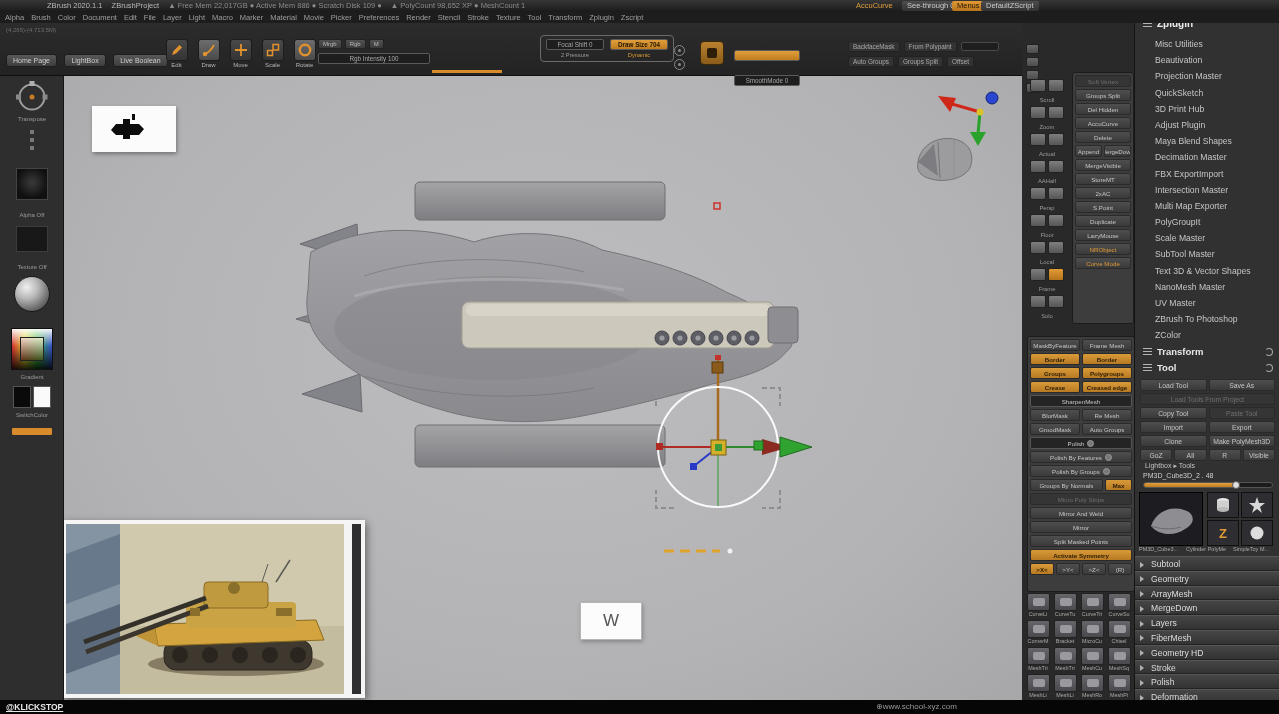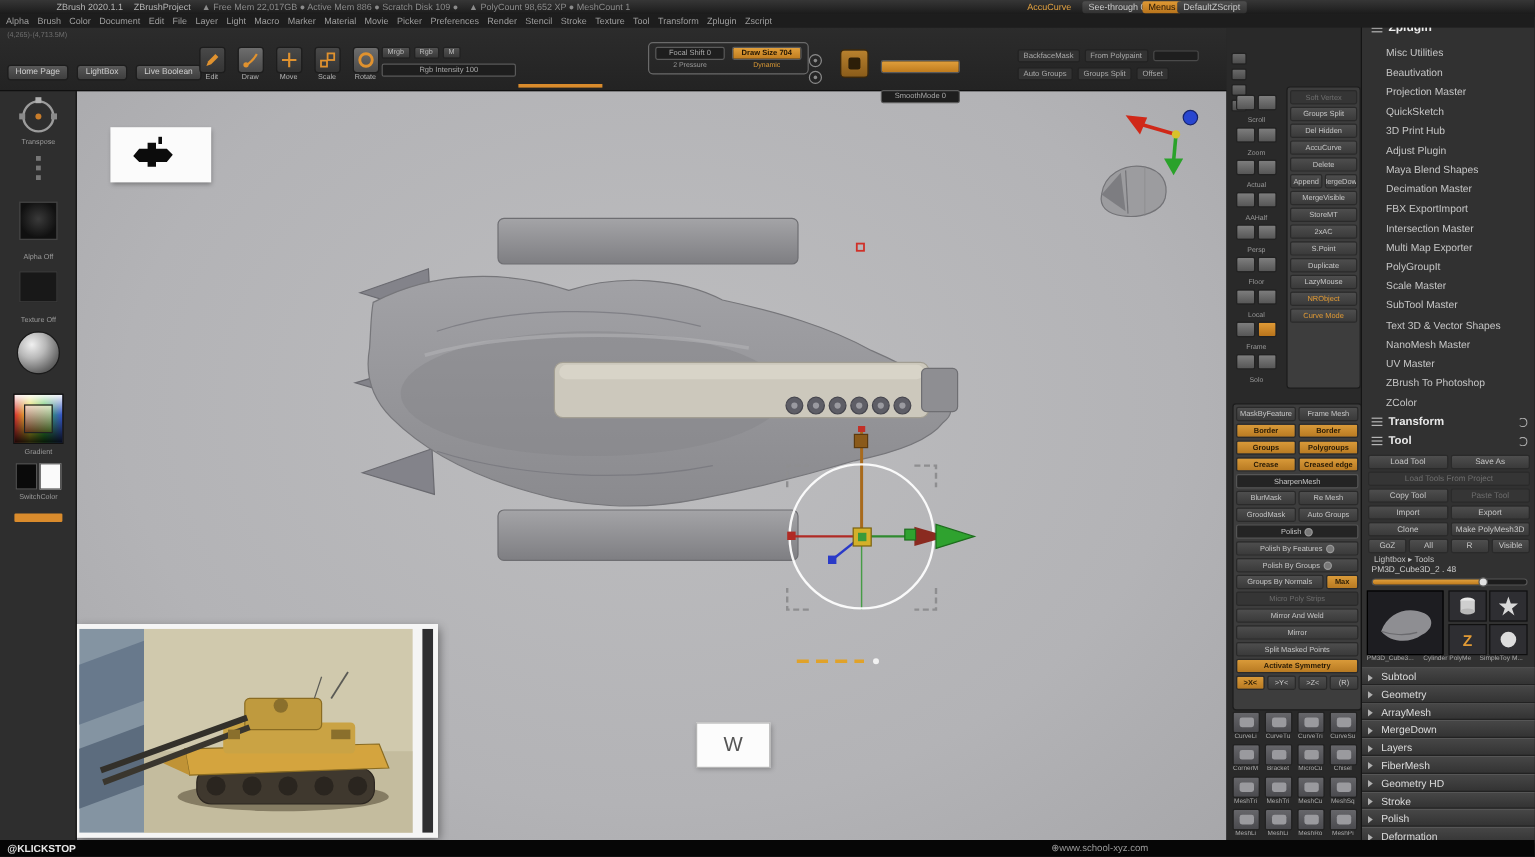--- a/index.html
+++ b/index.html
@@ -142,21 +142,21 @@
 .thumb-lbls span{width:45px;font-size:5.5px;color:#aaa;overflow:hidden;text-overflow:ellipsis;white-space:nowrap;}
 .sections{left:0;top:542px;width:145px;}
 .section-bar{height:14.8px;line-height:14.5px;background:linear-gradient(#464646,#333);
   border-top:1px solid #565656;border-bottom:1px solid #222;font-size:8.6px;color:#ddd;
   padding-left:16px;position:relative;}
 .section-bar .tri{position:absolute;left:5px;top:4.5px;width:0;height:0;
   border-left:4px solid #b0b0b0;border-top:3px solid transparent;border-bottom:3px solid transparent;}
 
 
 .statusbar{left:0;top:700px;width:1279px;height:14px;background:#060606;z-index:30;
-  font-size:8.5px;line-height:14px;color:#e8e8e8;}
+  font-size:8.5px;line-height:14px;color:#e8e8e8;text-decoration:underline;}
 .site{position:absolute;left:876px;color:#9a9a9a;font-size:8px;}
 </style>
 </head>
 <body>
 
 <div id="app">
 
   <div class="titlebar abs">
     <span class="tseg">ZBrush 2020.1.1</span>
     <span class="tseg">ZBrushProject</span>

